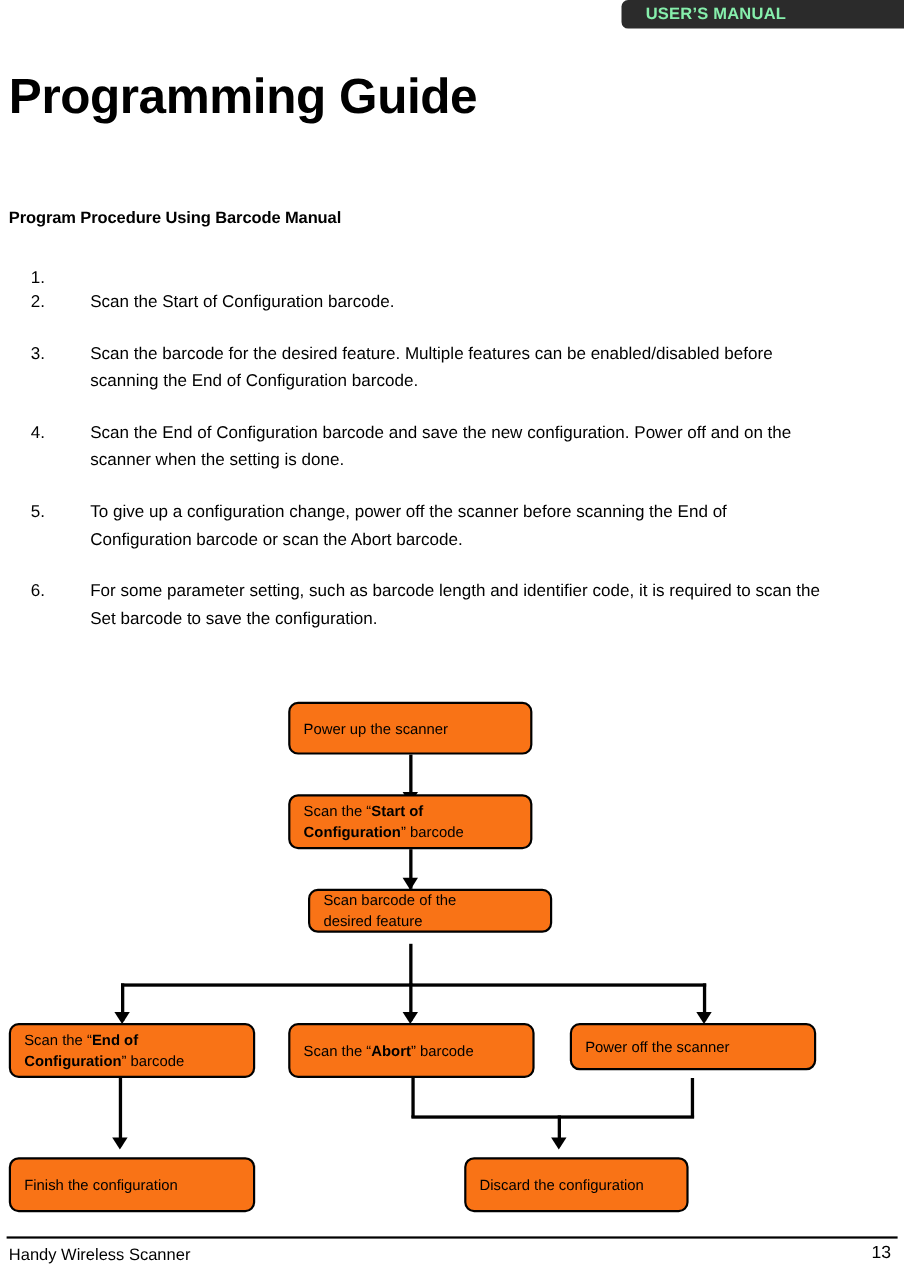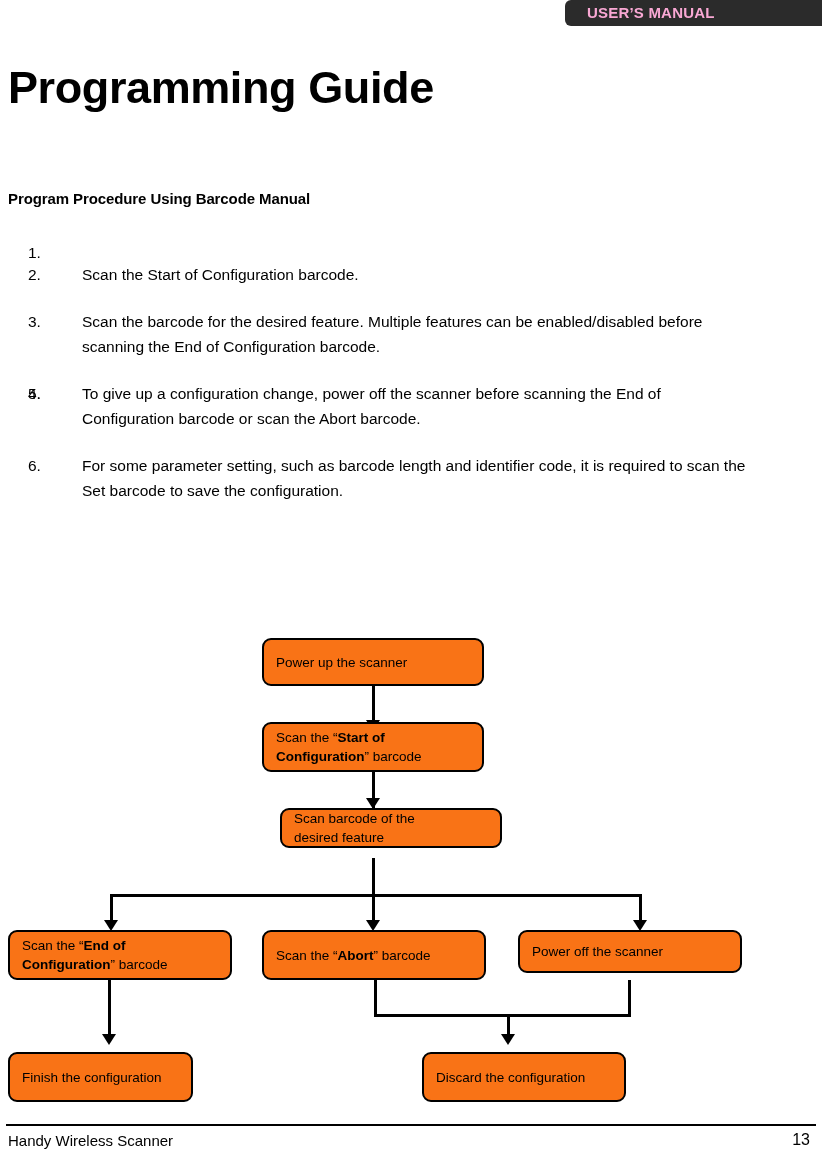--- a/index.html
+++ b/index.html
@@ -25,21 +25,21 @@
     height: 26px;
     background: #2b2b2b;
     border-top-left-radius: 6px;
     border-bottom-left-radius: 6px;
     box-sizing: border-box;
   }
   #header-label {
     position: absolute;
     left: 22px;
     top: 4px;
-    color: #f9a8d4;
+    color: #86efac;
     font-weight: bold;
     font-size: 15px;
     letter-spacing: 0.2px;
     font-variant: small-caps;
     line-height: 18px;
     white-space: nowrap;
   }
 
   
   #page-title {
@@ -172,20 +172,21 @@
   <div class="step-row">
     <div class="step-num">2.</div>
     <div class="step-text">Scan the Start of Configuration barcode.</div>
   </div>
   <div class="step-row">
     <div class="step-num">3.</div>
     <div class="step-text">Scan the barcode for the desired feature. Multiple features can be enabled/disabled before scanning the End of Configuration barcode.</div>
   </div>
   <div class="step-row">
     <div class="step-num">4.</div>
+    <div class="step-text">Scan the End of Configuration barcode and save the new configuration. Power off and on the scanner when the setting is done.</div>
   </div>
   <div class="step-row">
     <div class="step-num">5.</div>
     <div class="step-text">To give up a configuration change, power off the scanner before scanning the End of Configuration barcode or scan the Abort barcode.</div>
   </div>
   <div class="step-row">
     <div class="step-num">6.</div>
     <div class="step-text">For some parameter setting, such as barcode length and identifier code, it is required to scan the Set barcode to save the configuration.</div>
   </div>
 </div>
@@ -237,21 +238,21 @@
 
   <div class="fc-line" style="left:108px; top:350px; width:2.5px; height:62px;"></div>
   <div class="fc-arrow" style="left:102px; top:404px;"></div>
 
   <div class="fc-line" style="left:374px; top:350px; width:2.5px; height:36px;"></div>
   <div class="fc-line" style="left:628px; top:350px; width:2.5px; height:36px;"></div>
   <div class="fc-line" style="left:374px; top:384px; width:257px; height:2.5px;"></div>
   <div class="fc-line" style="left:507px; top:384px; width:2.5px; height:28px;"></div>
   <div class="fc-arrow" style="left:501px; top:404px;"></div>
 
-  <div class="fc-box" style="left:8px; top:422px; width:185px; height:50px;">
+  <div class="fc-box" style="left:8px; top:422px; width:224px; height:50px;">
     <span class="fc-text">Finish the configuration</span>
   </div>
 
   <div class="fc-box" style="left:422px; top:422px; width:204px; height:50px;">
     <span class="fc-text">Discard the configuration</span>
   </div>
 
 </div>
 
 <div id="footer-rule"></div>

